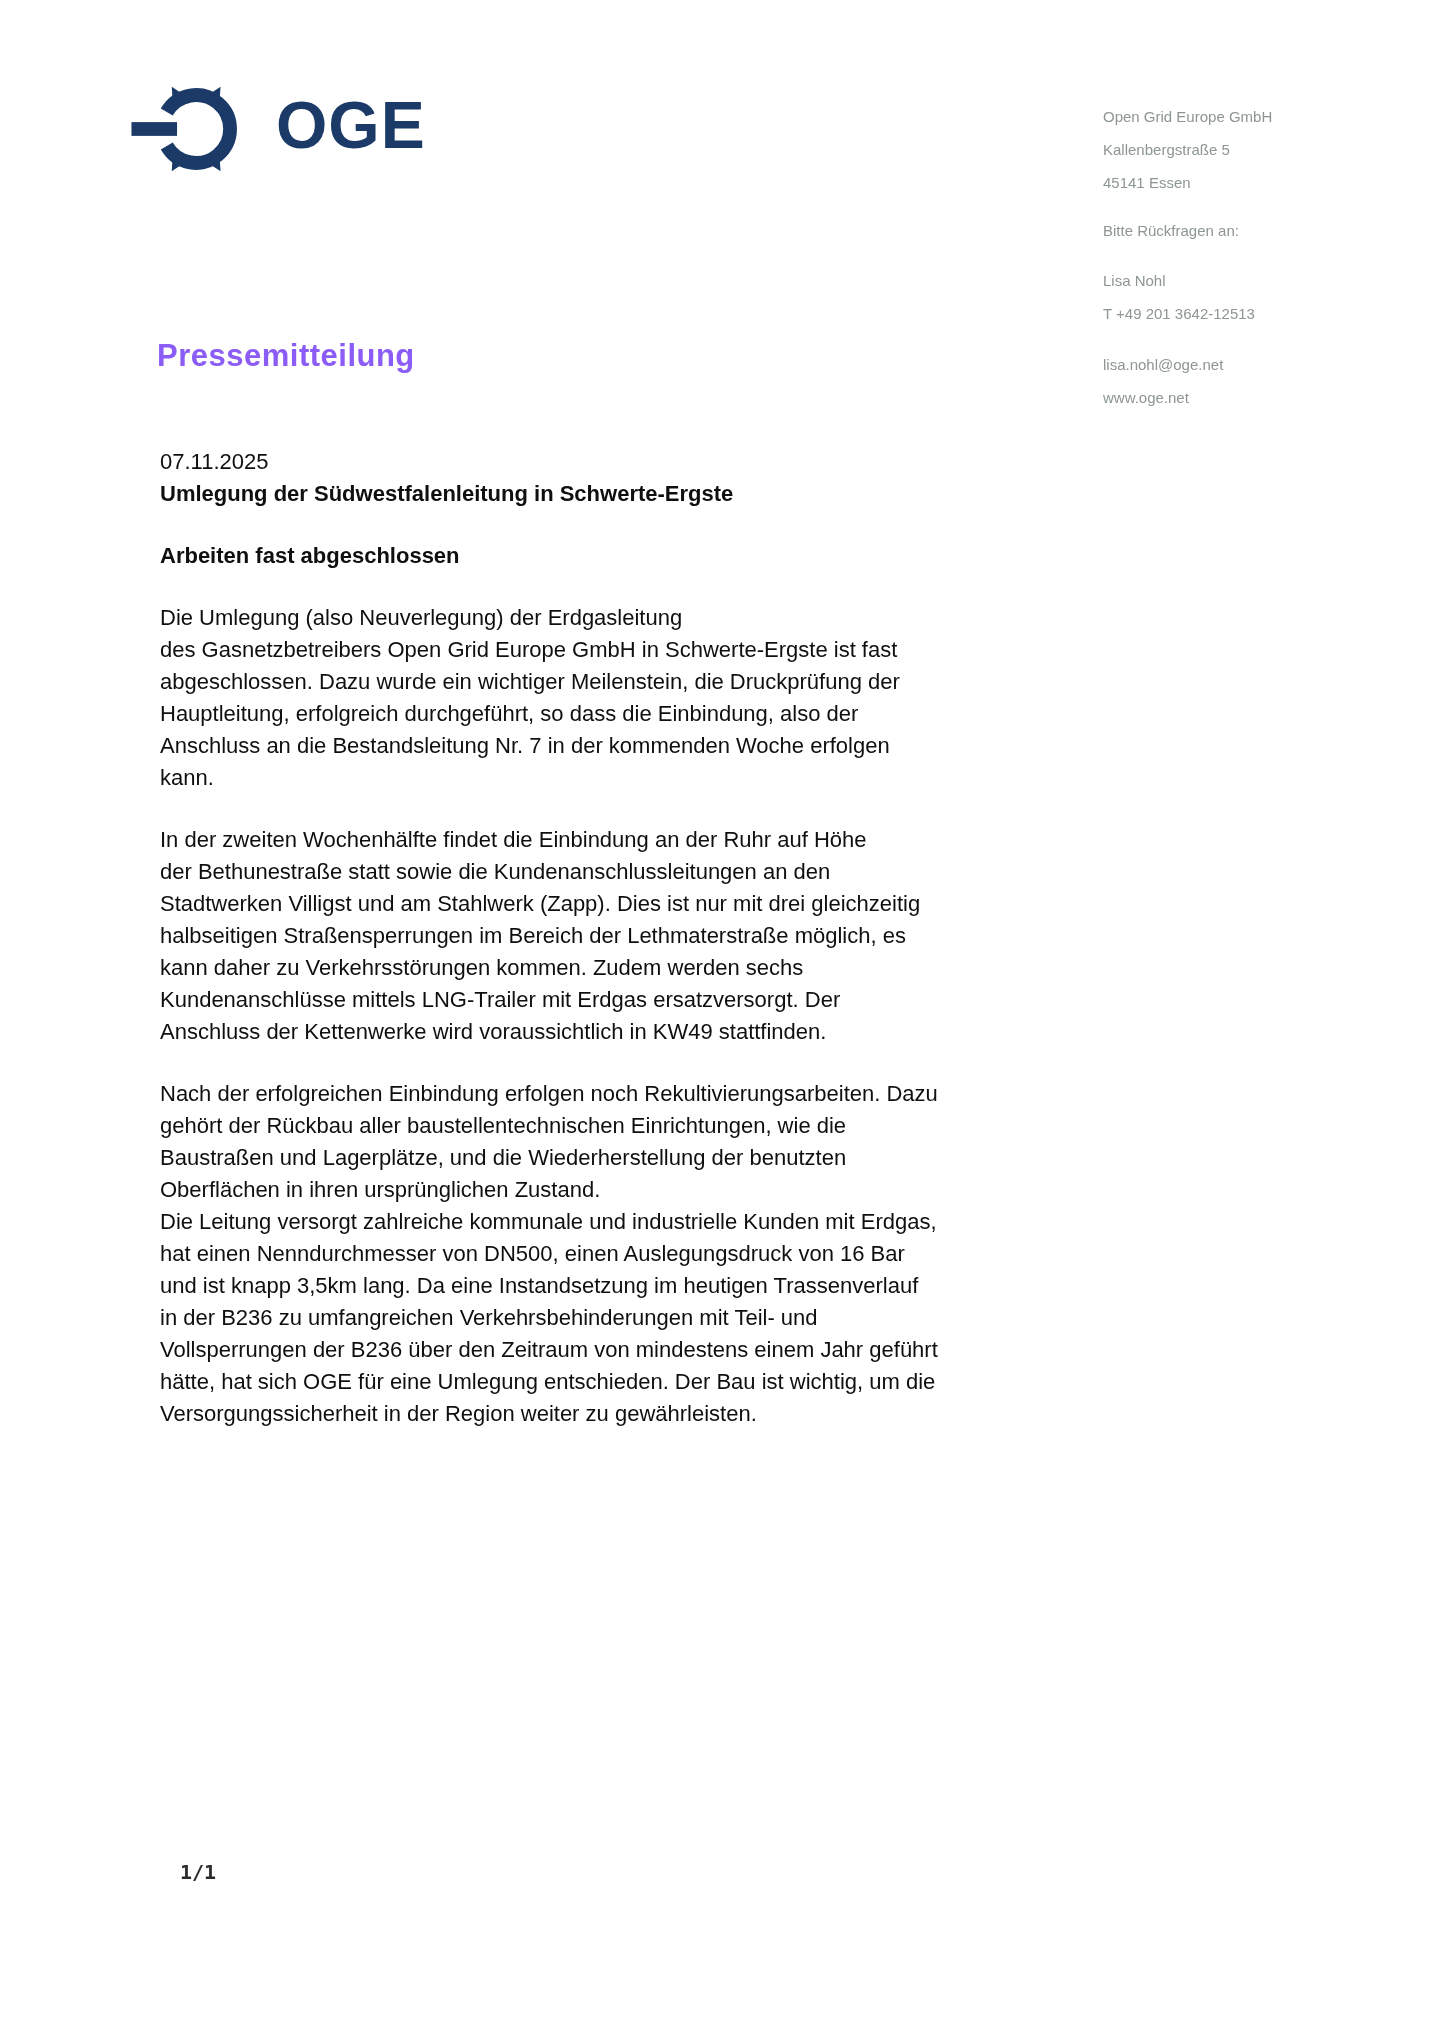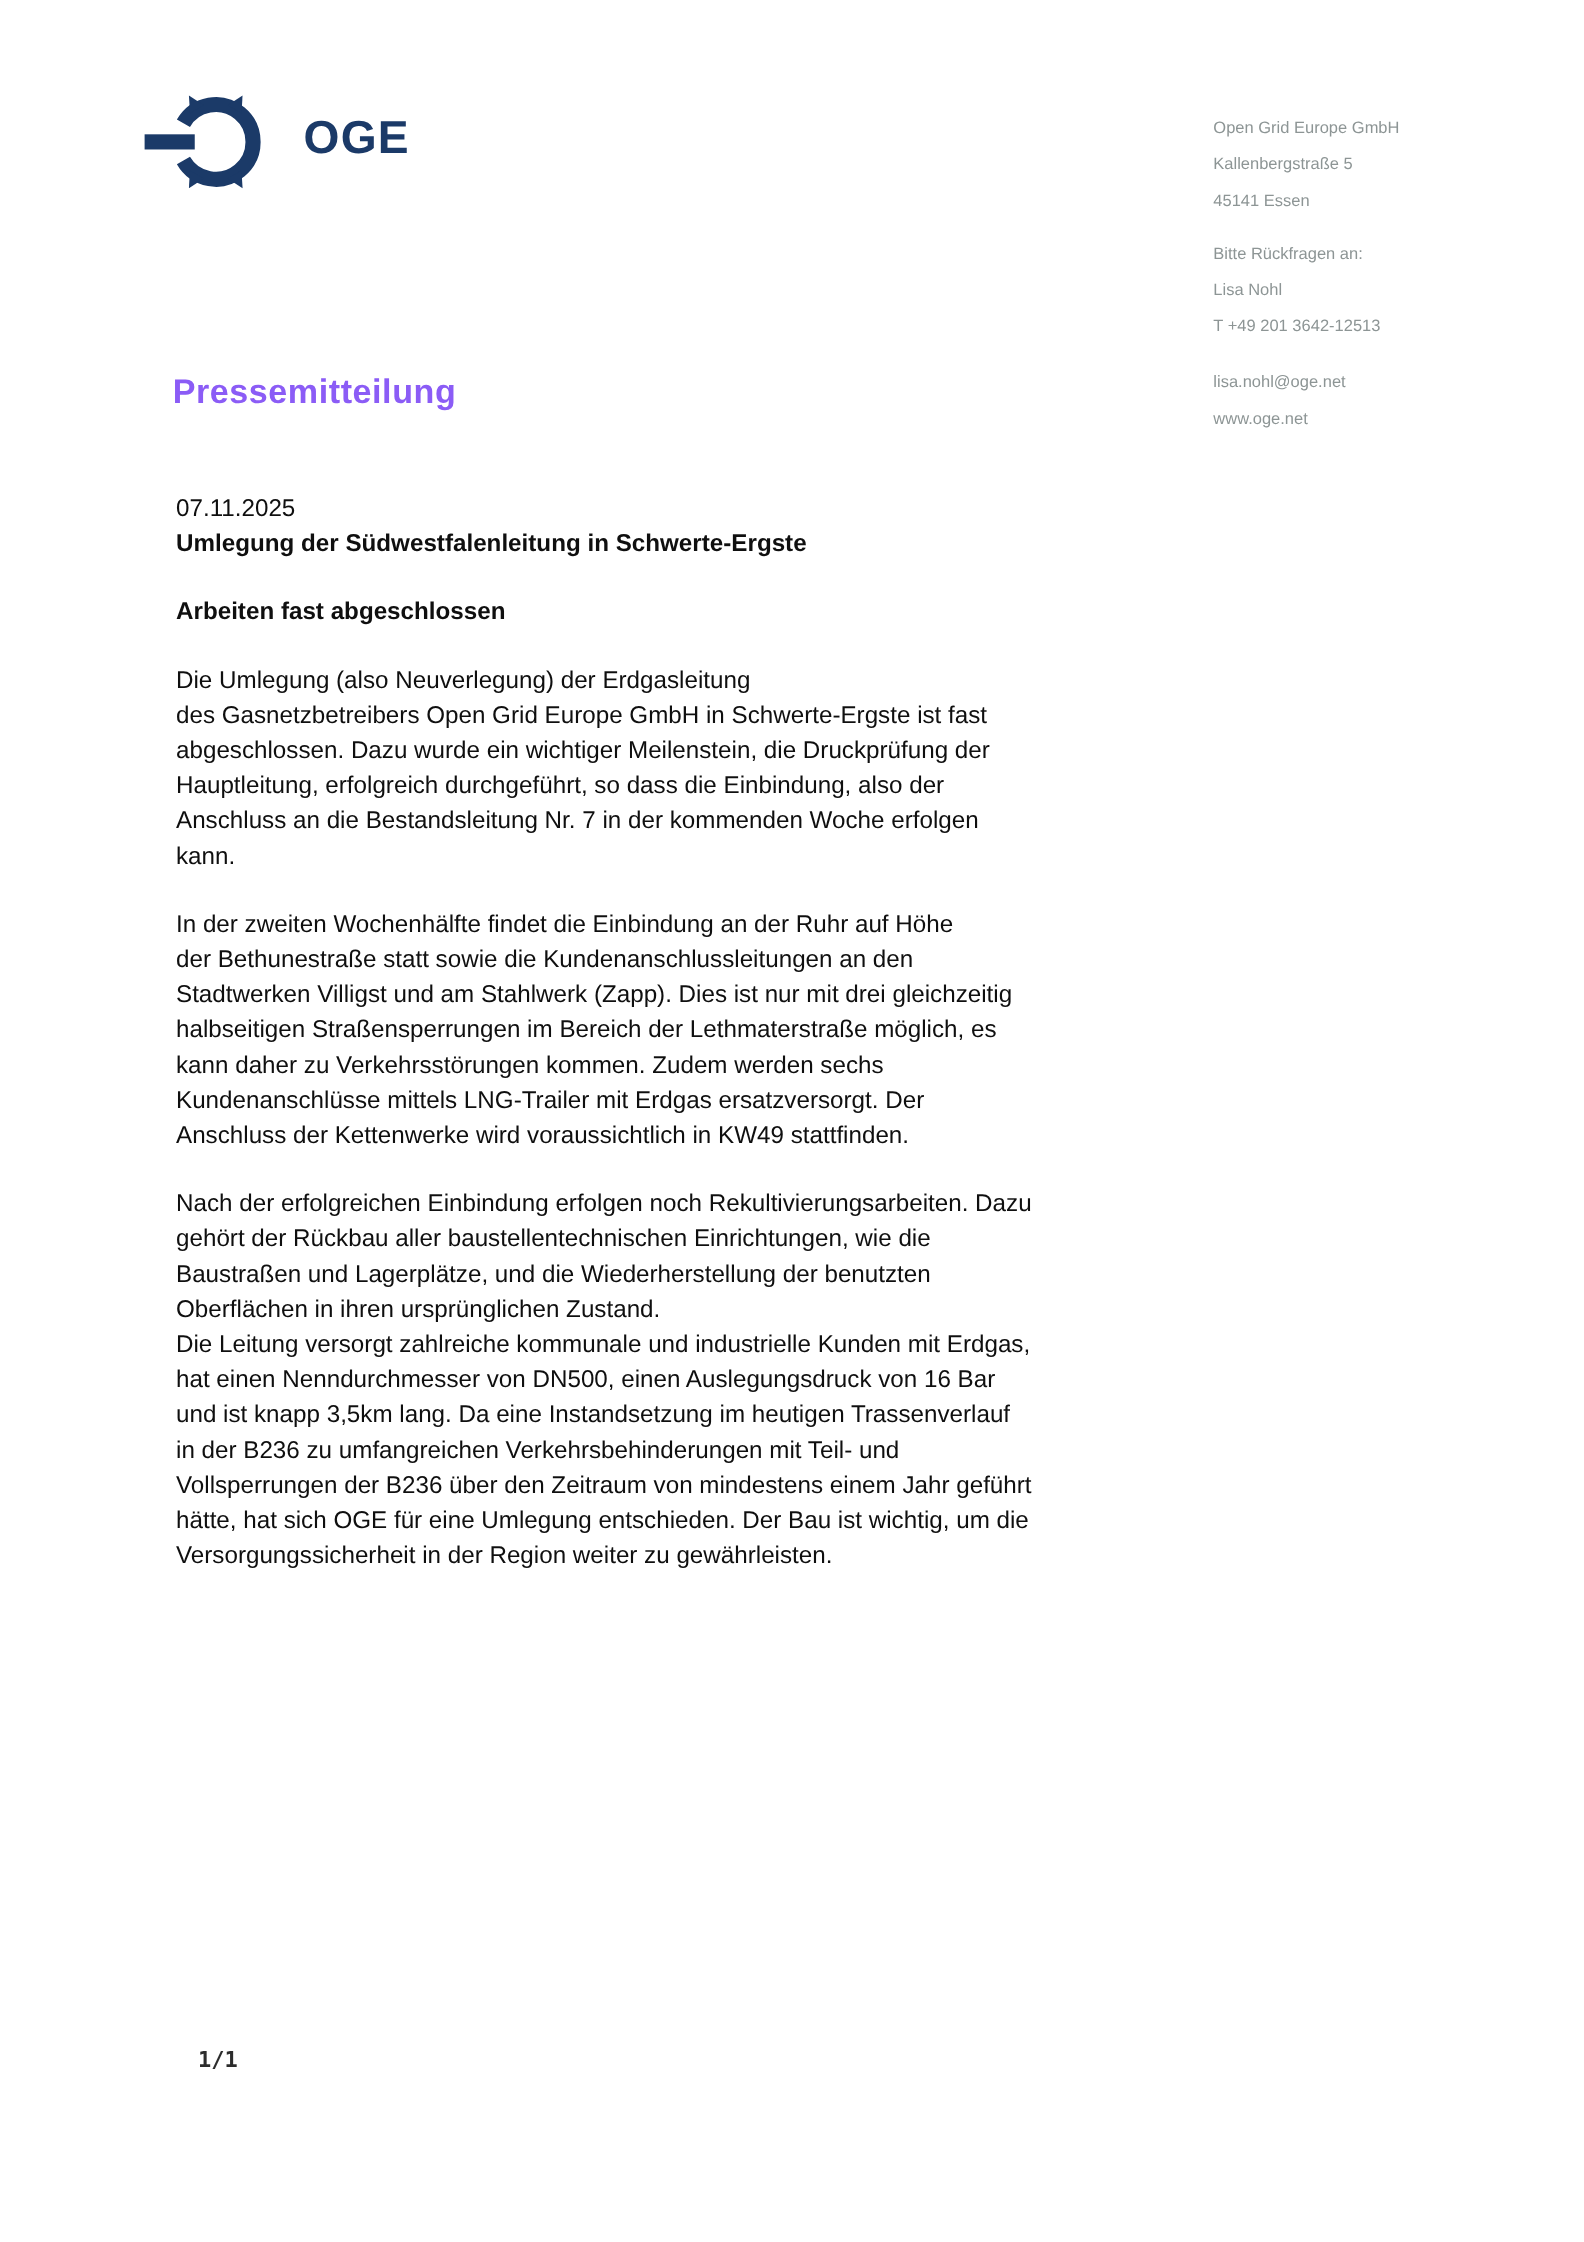--- a/index.html
+++ b/index.html
@@ -10,32 +10,32 @@
     color: #0f0f0f;
     position: relative;
     overflow: hidden;
   }
   .page { position: absolute; inset: 0; background: #fff; }
 
   
   .logo { position: absolute; left: 128px; top: 76px; display: flex; align-items: center; gap: 16px; }
   .logo-icon svg { display: block; }
   .logo-text {
-    font-size: 42px; font-weight: bold; color: #1b3a68;
+    font-size: 66px; font-weight: bold; color: #1b3a68;
     letter-spacing: 1px; line-height: 1;
     transform: translateY(-4px);
   }
 
   
   .contact {
     position: absolute; left: 1103px; top: 100px; width: 300px;
     font-size: 15px; line-height: 33px; color: #8d9595;
   }
   .contact .mt15 { margin-top: 15px; }
-  .contact .mt17 { }
+  .contact .mt17 { margin-top: 17px; }
   .contact .mt18 { margin-top: 18px; }
 
   
   .heading {
     position: absolute; left: 157px; top: 338px; margin: 0;
     font-size: 31px; font-weight: bold; color: #8b5cf6; letter-spacing: 0.5px;
   }
 
   
   .doc {

